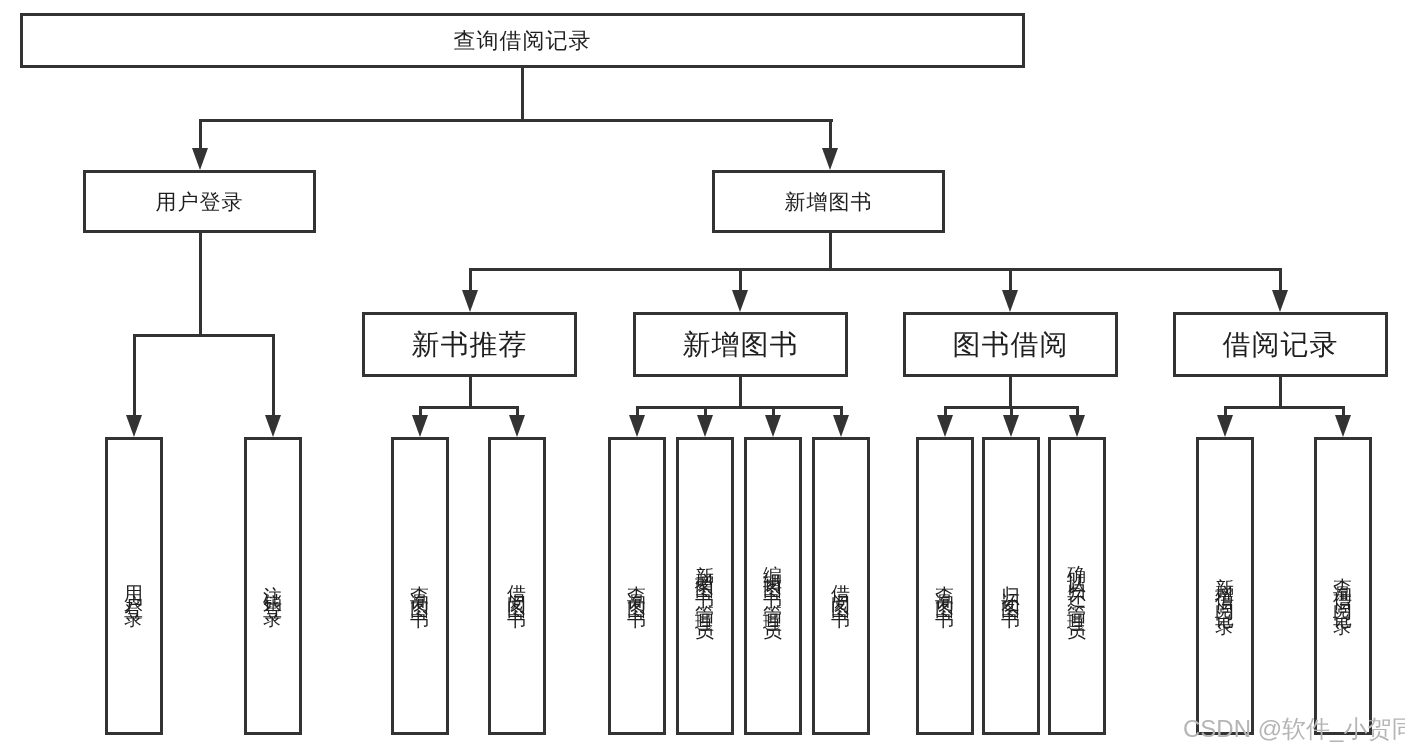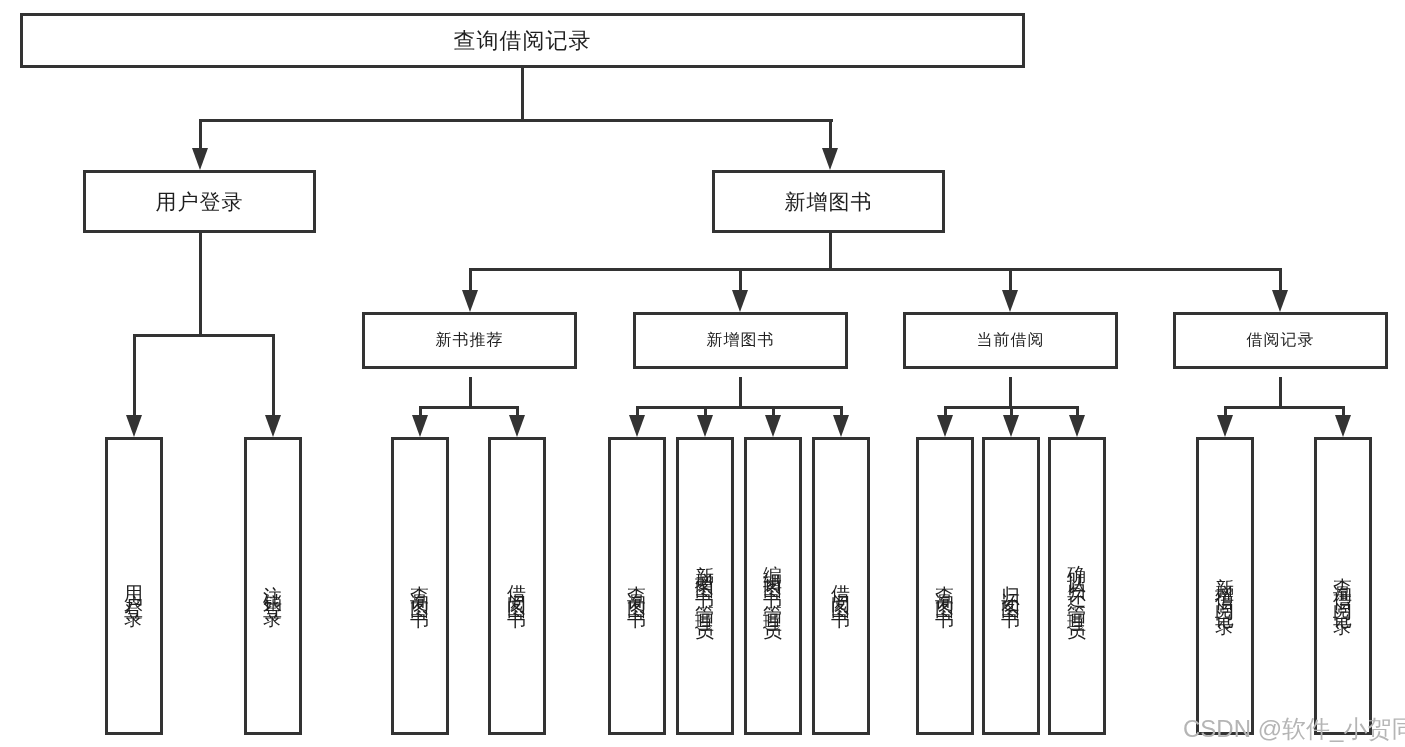--- a/index.html
+++ b/index.html
@@ -14,21 +14,21 @@
   .node{
     position:absolute;
     border:3px solid #333;
     background:#fff;
     display:flex;align-items:center;justify-content:center;
     color:#1f1f1f;
     box-sizing:border-box;
   }
   .root-node{left:20px;top:13px;width:1005px;height:55px;font-size:22px;letter-spacing:1px;}
   .l2-node{top:170px;width:233px;height:63px;font-size:21px;letter-spacing:1px;}
-  .l3-node{top:312px;width:215px;height:57px;font-size:16px;letter-spacing:1px;}
+  .l3-node{top:312px;width:215px;height:65px;font-size:28px;letter-spacing:1px;}
   .vbox{
     top:437px;width:58px;height:298px;
     border:3px solid #333;
   }
   .vtext{
     writing-mode:vertical-rl;
     font-size:19px;
     letter-spacing:8px;
     color:#1f1f1f;
     line-height:1;
@@ -96,21 +96,21 @@
   <div class="vline" style="left:1279px;top:268px;height:24px;"></div>
   <div class="arrow" style="left:1280px;top:290px;"></div>
 
   <div class="node l3-node" style="left:362px;">
     <span>新书推荐</span>
   </div>
   <div class="node l3-node" style="left:633px;">
     <span>新增图书</span>
   </div>
   <div class="node l3-node" style="left:903px;">
-    <span>当前借阅</span>
+    <span>图书借阅</span>
   </div>
   <div class="node l3-node" style="left:1173px;">
     <span>借阅记录</span>
   </div>
 
   <div class="vline" style="left:469px;top:377px;height:31px;"></div>
   <div class="hline" style="left:419px;top:406px;width:100px;"></div>
   <div class="vline" style="left:419px;top:406px;height:11px;"></div>
   <div class="arrow" style="left:420px;top:415px;"></div>
   <div class="vline" style="left:516px;top:406px;height:11px;"></div>

